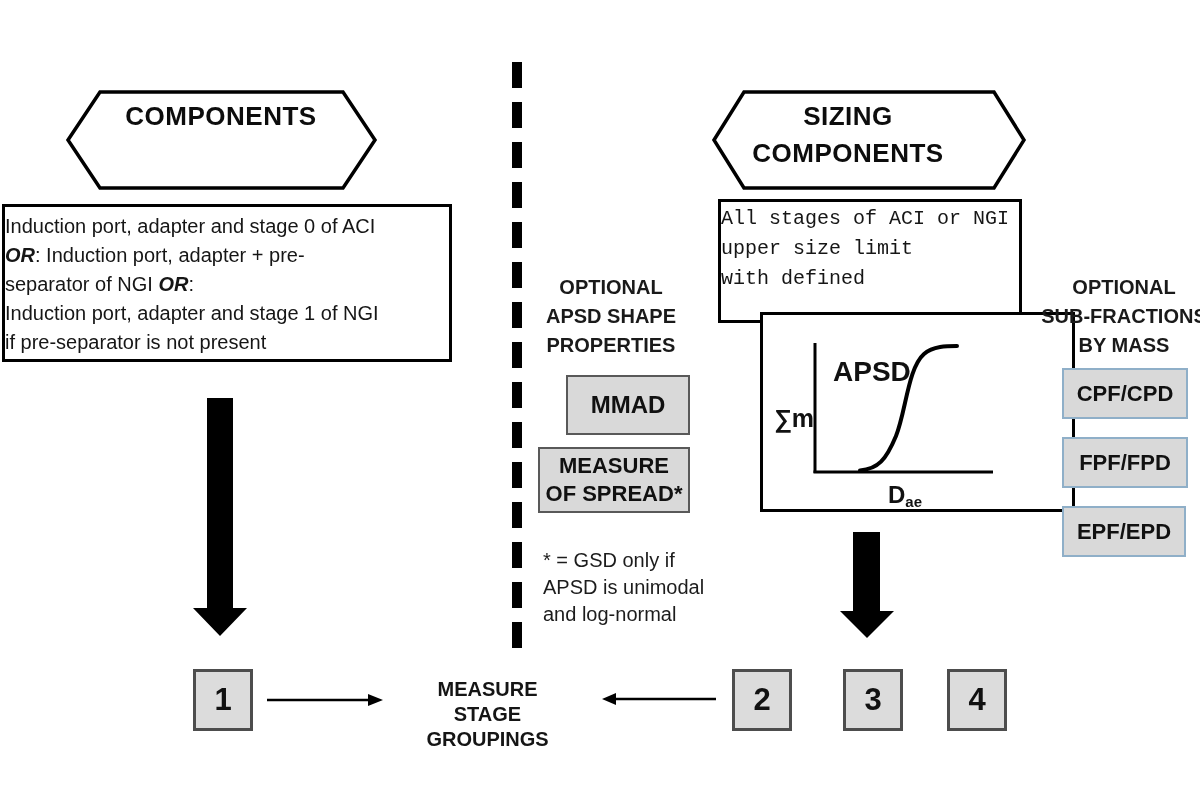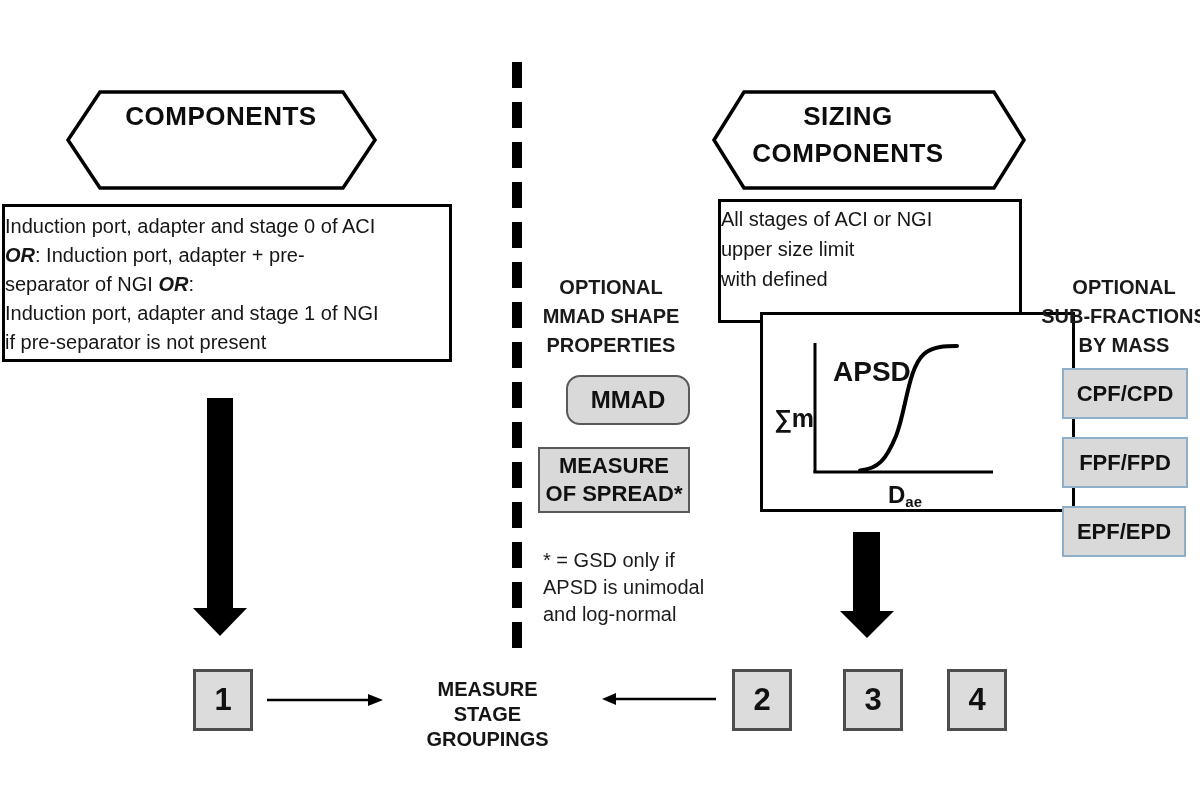--- a/index.html
+++ b/index.html
@@ -94,25 +94,25 @@
     <div>Induction port, adapter and stage 1 of NGI</div>
     <div>if pre-separator is not present</div>
   </div>
 
   <svg class="abs" style="left:190px; top:396px;" width="60" height="242" viewBox="0 0 60 242">
     <polygon points="17,2 43,2 43,212 57,212 30,240 3,212 17,212" fill="#000000"></polygon>
   </svg>
 
   <div class="heading" style="left:538px; top:273px; width:146px;">
     <div>OPTIONAL</div>
-    <div>MMAD SHAPE</div>
+    <div>APSD SHAPE</div>
     <div>PROPERTIES</div>
   </div>
 
-  <div class="graybox mmad" style="left:566px; top:375px; width:124px; height:50px;border-radius:14px;">
+  <div class="graybox mmad" style="left:566px; top:375px; width:124px; height:60px;">
     <span>MMAD</span>
   </div>
 
   <div class="graybox spread" style="left:538px; top:447px; width:152px; height:66px;">
     <div>MEASURE</div>
     <div>OF SPREAD*</div>
   </div>
 
   <div class="footnote" style="left:543px; top:547px; width:190px;">
     <div>* = GSD only if</div>
@@ -121,21 +121,21 @@
   </div>
 
   <svg class="abs" style="left:710px; top:88px;" width="318" height="104" viewBox="0 0 318 104">
     <polygon points="4,52 34,4 284,4 314,52 284,100 34,100" fill="#ffffff" stroke="#000000" stroke-width="3.5"></polygon>
   </svg>
   <div class="hex-label" style="left:698px; top:98px; width:300px;">
     <div>SIZING</div>
     <div>COMPONENTS</div>
   </div>
 
-  <div class="descbox" style="left:718px; top:199px; width:304px; height:124px; padding-top:2px; line-height:30px;">
+  <div class="descbox" style="left:718px; top:199px; width:304px; height:124px; padding-top:2px; line-height:30px;font-family:Liberation Mono, monospace;">
     <div>All stages of ACI or NGI</div>
     <div>upper size limit</div>
     <div>with defined</div>
   </div>
 
   <div class="chartbox">
     <svg width="282" height="194" viewBox="0 0 282 194">
       <line x1="52" y1="28" x2="52" y2="158" stroke="#000" stroke-width="3"></line>
       <line x1="50.5" y1="157" x2="230" y2="157" stroke="#000" stroke-width="3"></line>
       <path d="M 97,155.5 C 115,154 123,145 133,121 C 143,96 145,53 161,39 C 170,31 184,31 194,31" fill="none" stroke="#000" stroke-width="4" stroke-linecap="round"></path>

